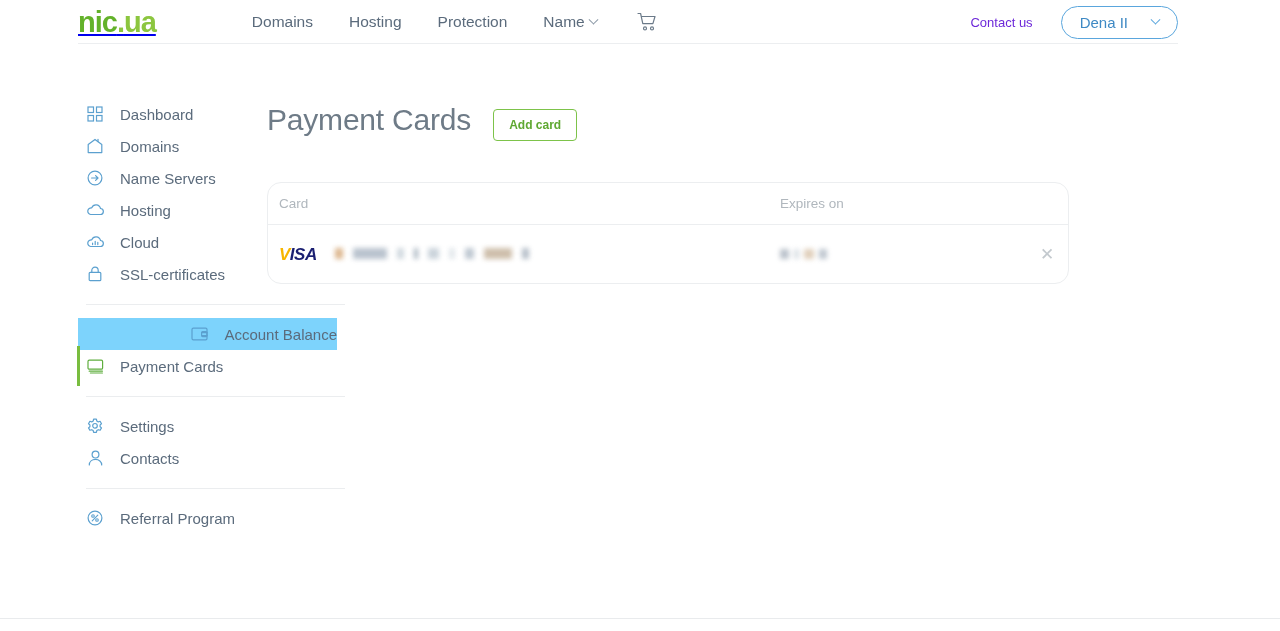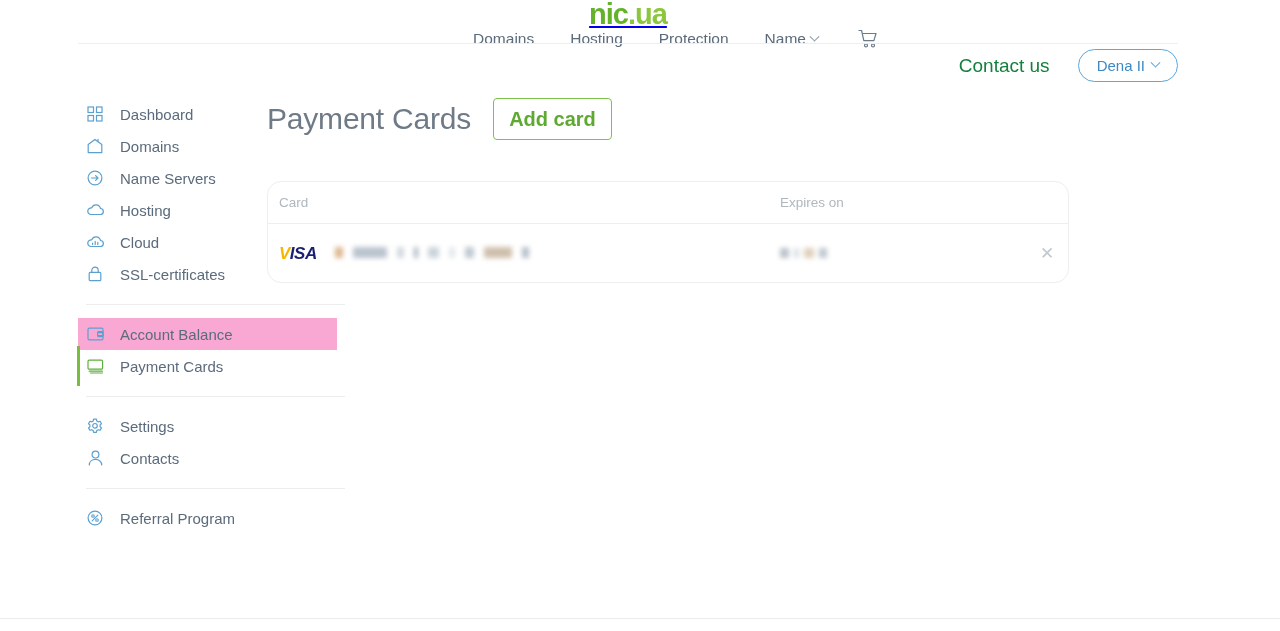--- a/index.html
+++ b/index.html
@@ -12,21 +12,20 @@
     overflow: hidden;
   }
 
   
   .header {
     position: relative;
     height: 44px;
     display: flex;
     align-items: center;
     padding: 0 102px 0 78px;
-    flex-direction: column;
   }
   .header-divider {
     position: absolute;
     left: 78px;
     right: 102px;
     bottom: 0;
     height: 1px;
     background: #eceef0;
   }
 
@@ -73,29 +72,29 @@
     color: #5b6b7c;
   }
 
   .header-right {
     margin-left: auto;
     display: flex;
     align-items: center;
     gap: 28px;
   }
   .contact-link {
-    font-size: 19px;
-    color: #15803d;
+    font-size: 13px;
+    color: #6d28d9;
     text-decoration: none;
     white-space: nowrap;
   }
   .user-pill {
     display: flex;
     align-items: center;
-    gap: 7px;
+    gap: 24px;
     border: 1px solid #5aa6dd;
     border-radius: 19px;
     padding: 7px 18px;
     color: #3e89c4;
     font-size: 15px;
     background: #fff;
     white-space: nowrap;
     cursor: pointer;
   }
   .user-pill .chev {
@@ -138,22 +137,23 @@
     width: 18px;
     height: 18px;
     margin-right: 16px;
     flex: 0 0 18px;
     display: flex;
     align-items: center;
     justify-content: center;
     color: #5ba0cf;
   }
   .side-item.hovered {
-    background: #f9a8d4;
+    background: #7dd3fc;
     width: 259px;
+    justify-content: flex-end;
   }
   .side-item.active {
     color: #5b6b7c;
   }
   .side-item.active::before {
     content: "";
     position: absolute;
     left: -1px;
     top: -4px;
     bottom: -4px;
@@ -177,26 +177,27 @@
     font-size: 30px;
     font-weight: normal;
     color: #6e7b87;
     letter-spacing: -0.2px;
   }
   .add-card-btn {
     border: 1px solid #7dc34a;
     border-radius: 4px;
     background: #fff;
     color: #5fa832;
-    font-size: 20px;
+    font-size: 12px;
     font-weight: bold;
     padding: 8px 15px;
     cursor: pointer;
     font-family: "Liberation Sans", sans-serif;
     line-height: 1.2;
+    margin-top: 11px;
   }
 
   
   .card-table {
     border: 1px solid #eceef0;
     border-radius: 14px;
     background: #fff;
     width: 802px;
   }
   .ct-head, .ct-row {

